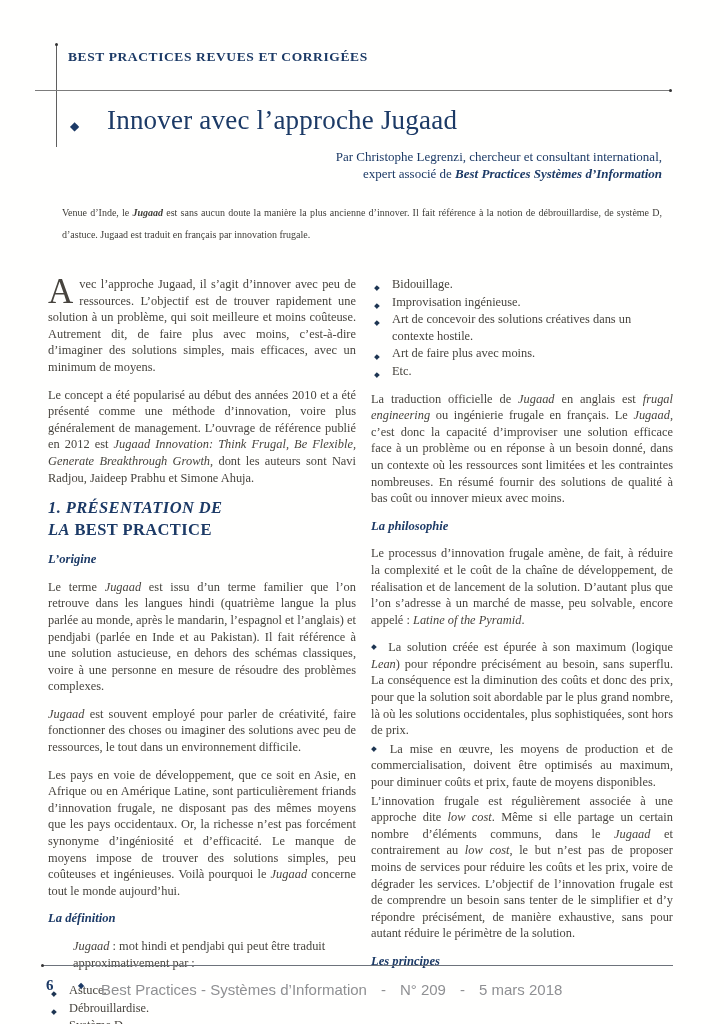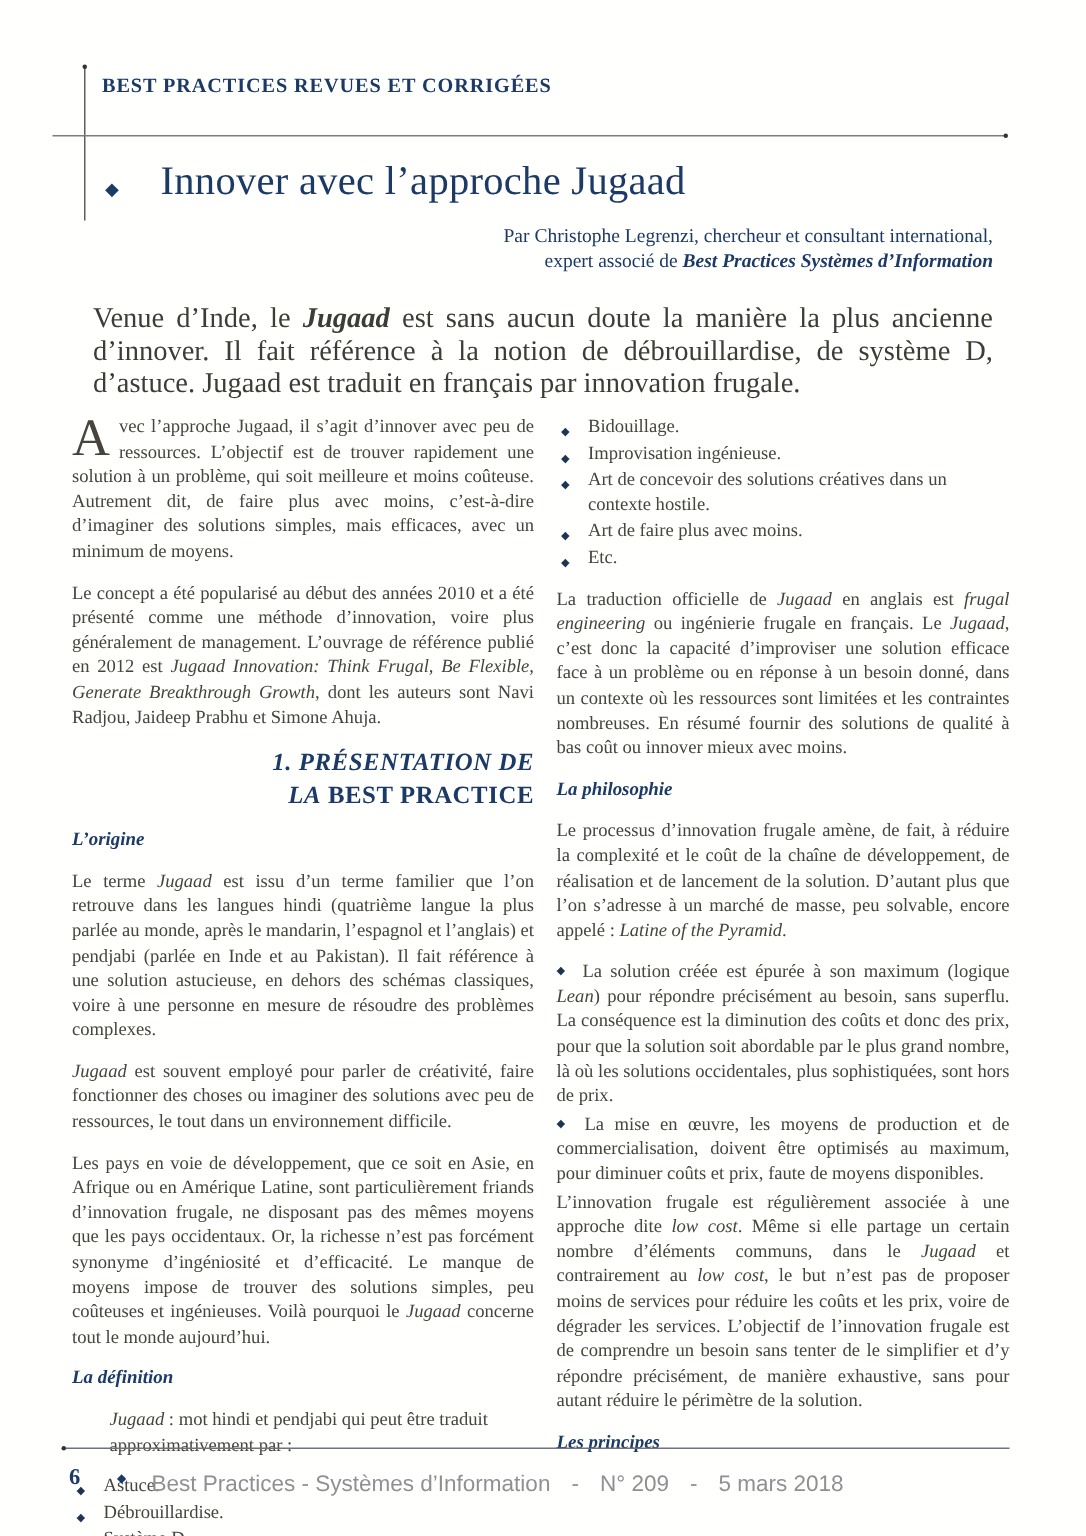--- a/index.html
+++ b/index.html
@@ -19,33 +19,33 @@
   .kicker{position:absolute;left:68px;top:49px;font-size:13.5px;font-weight:bold;
           color:#1c3a66;letter-spacing:0.6px;}
 
   .title-bullet{position:absolute;left:70px;top:119px;font-size:12px;color:#1c3a66;}
   .title{position:absolute;left:107px;top:104px;margin:0;font-size:27px;line-height:32px;
          font-weight:normal;color:#1c3a66;letter-spacing:0.2px;}
 
   .byline{position:absolute;right:62px;top:149px;text-align:right;font-size:13px;
           line-height:16.5px;color:#1c3a66;}
 
-  .intro{position:absolute;left:62px;top:202px;width:600px;margin:0;font-size:19px;
+  .intro{position:absolute;left:62px;top:202px;width:600px;margin:0;font-size:10px;
          line-height:21.5px;color:#3e3c37;text-align:justify;}
 
   .col{position:absolute;top:276px;color:#47443e;font-size:12.4px;line-height:16.6px;}
   .col-left{left:48px;width:308px;}
   .col-right{left:371px;width:302px;}
   .col p{margin:0 0 11px;text-align:justify;}
   .col p.no-just{text-align:left;margin-left:25px;}
   .dropcap{float:left;font-size:35px;line-height:28px;padding:2px 6px 0 0;color:#47443e;}
 
   .section-heading{margin:7px 0 10px;font-size:16.5px;line-height:22px;color:#1c3a66;
                    font-weight:bold;letter-spacing:0.4px;}
-  .section-heading .line{display:block;text-align:right;}
+  .section-heading .line{display:block;}
   .sub{margin:4px 0 11px;font-size:12.6px;color:#1c3a66;font-weight:bold;font-style:italic;}
 
   ul.bullets{margin:0 0 11px;padding:0;list-style:none;text-align:left;}
   ul.bullets li{position:relative;padding-left:21px;margin:0 0 1px;}
   .bullet-glyph{position:absolute;left:3px;top:4px;font-size:7.5px;color:#1d3552;}
   .bp-glyph{font-size:7.5px;color:#1d3552;margin-right:9px;vertical-align:2px;}
   p.bullet-para{margin:0 0 2px;}
   p.bullet-para.last{margin-bottom:11px;}
 
   .footer-pagenum{position:absolute;left:46px;top:977px;font-size:15px;font-weight:bold;color:#1c3a66;}

